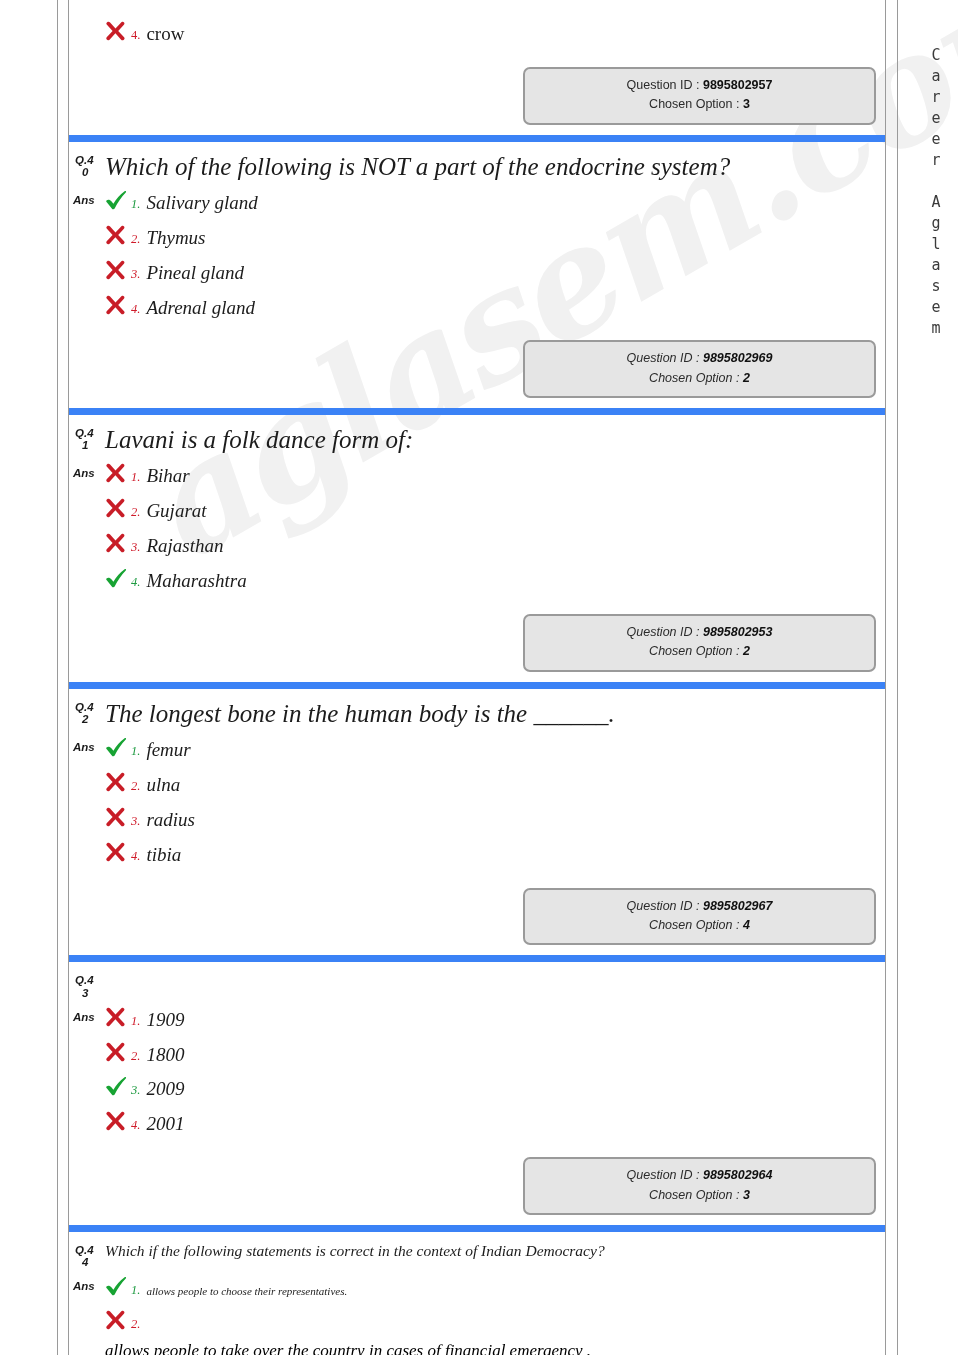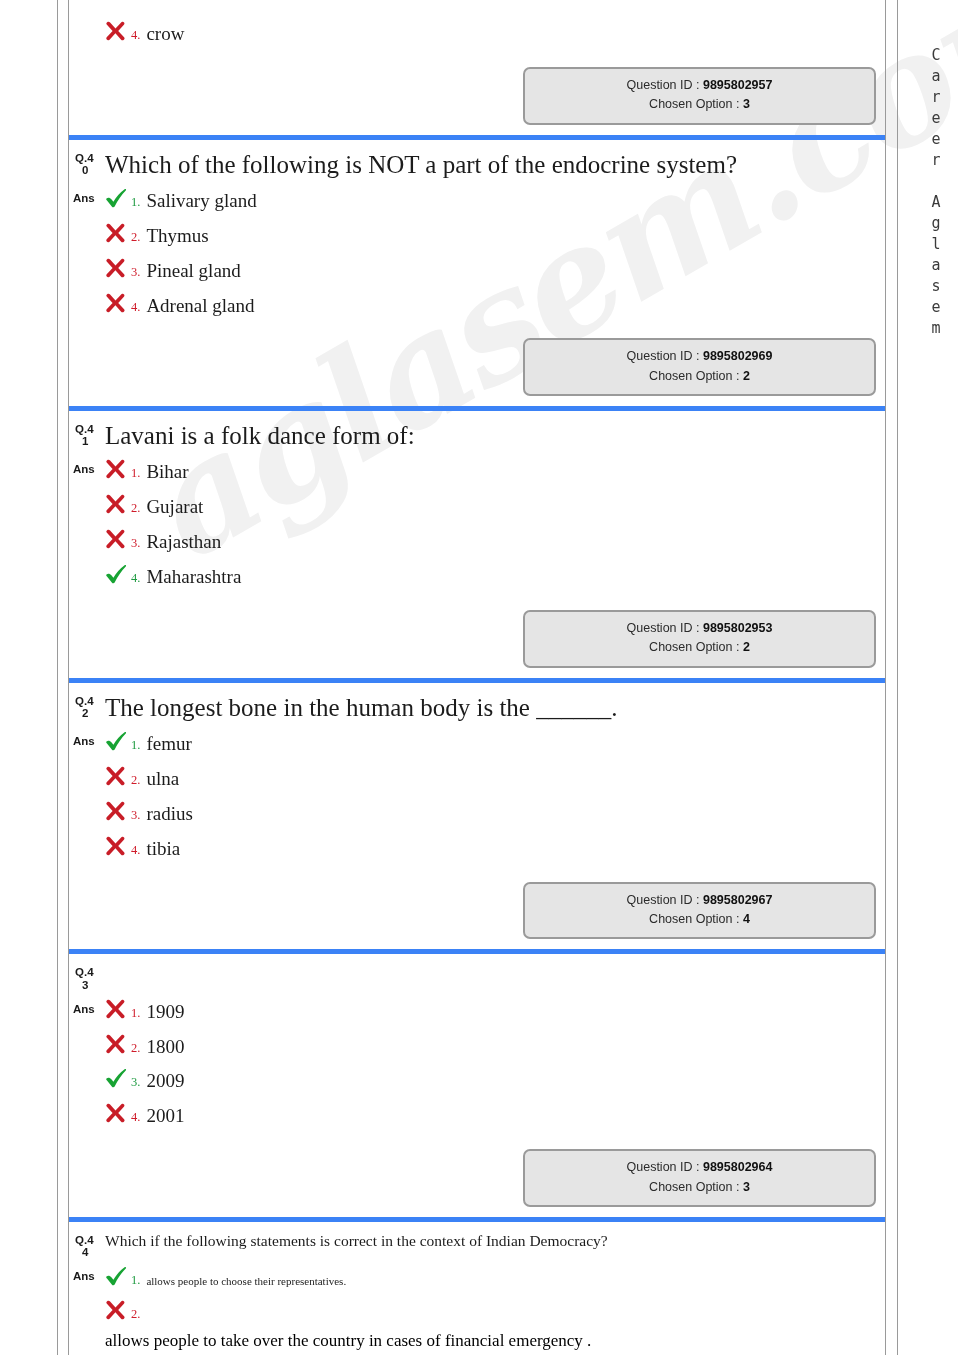--- a/index.html
+++ b/index.html
@@ -70,21 +70,21 @@
     border-left: 1px solid #9a9a9a;
     border-right: 1px solid #9a9a9a;
     z-index: 2;
   }
 
   .qblock {
     position: relative;
     padding: 0 0 0 0;
     background: transparent;
   }
-  .qblock + .qblock { border-top: 5px solid #3b82f6; }
+  .qblock + .qblock { border-top: 7px solid #3b82f6; font-style: italic; }
 
   .qbody { padding: 9px 8px 10px 0; }
 
   
   .qrow {
     display: flex;
     align-items: flex-start;
   }
   .qnum {
     flex: 0 0 36px;

